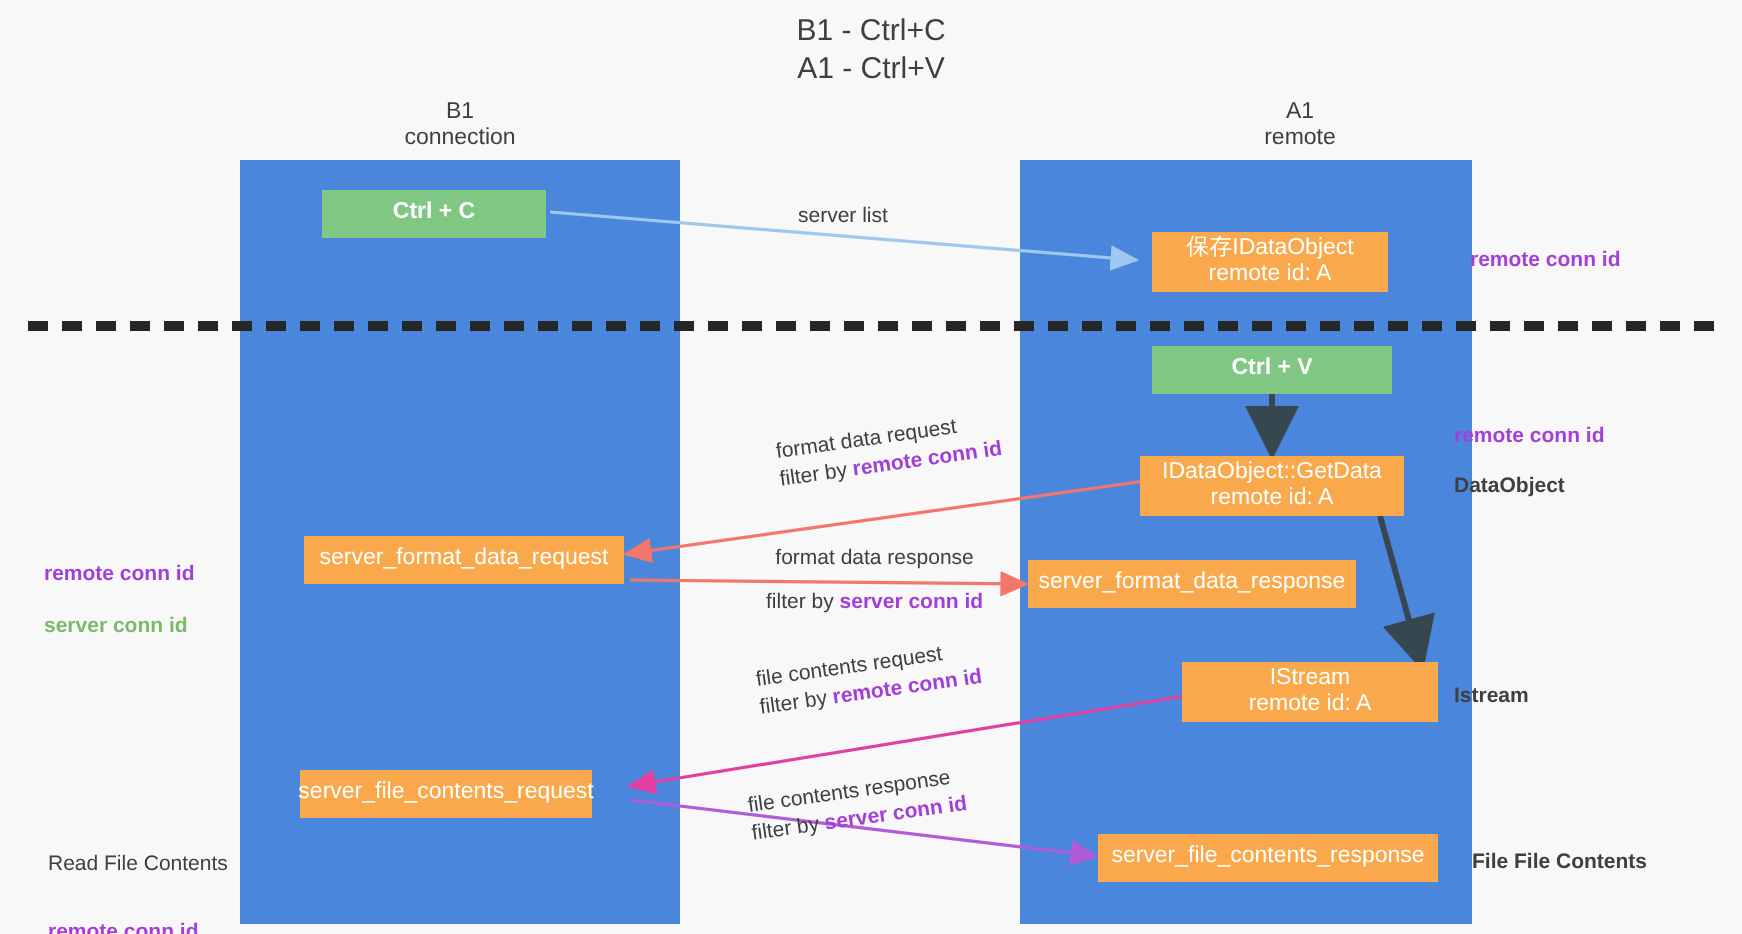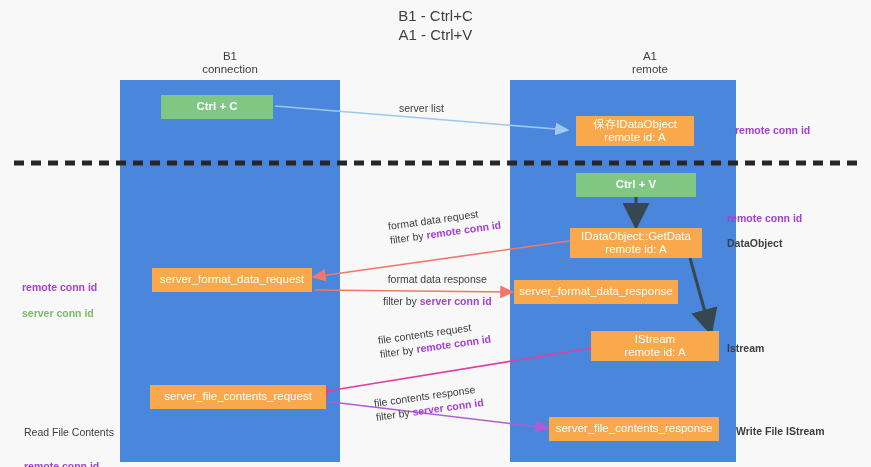--- a/index.html
+++ b/index.html
@@ -132,21 +132,21 @@
 
   <div class="node orange" style="left:514px;top:280px;width:164px;height:24px;">
     <span>server_format_data_response</span>
   </div>
 
   <div class="node orange" style="left:591px;top:331px;width:128px;height:30px;">
     <span>IStream
 remote id: A</span>
   </div>
 
-  <div class="node orange" style="left:150px;top:385px;width:176px;height:24px;">
+  <div class="node orange" style="left:150px;top:385px;width:146px;height:24px;">
     <span>server_file_contents_request</span>
   </div>
 
   <div class="node orange" style="left:549px;top:417px;width:170px;height:24px;">
     <span>server_file_contents_response</span>
   </div>
 
   <div class="edge-label" style="left:399px;top:101px;">
     <span>server list</span>
   </div>
@@ -179,15 +179,15 @@
   <div class="side-note stack" style="left:24px;top:385px;">
     <span class="plain">Read File Contents</span>
     <span class="r" style="margin-top:8px;">remote conn id</span>
     <span class="s">server conn id</span>
   </div>
 
   <div class="side-label c-remote" style="left:735px;top:123px;font-weight:bold;">remote conn id</div>
   <div class="side-label c-remote" style="left:727px;top:211px;font-weight:bold;">remote conn id</div>
   <div class="side-label" style="left:727px;top:236px;">DataObject</div>
   <div class="side-label" style="left:727px;top:341px;">Istream</div>
-  <div class="side-label" style="left:736px;top:424px;">Write File IStream</div>
+  <div class="side-label" style="left:736px;top:424px;">File File Contents</div>
 
 </div>
 
 </body></html>

